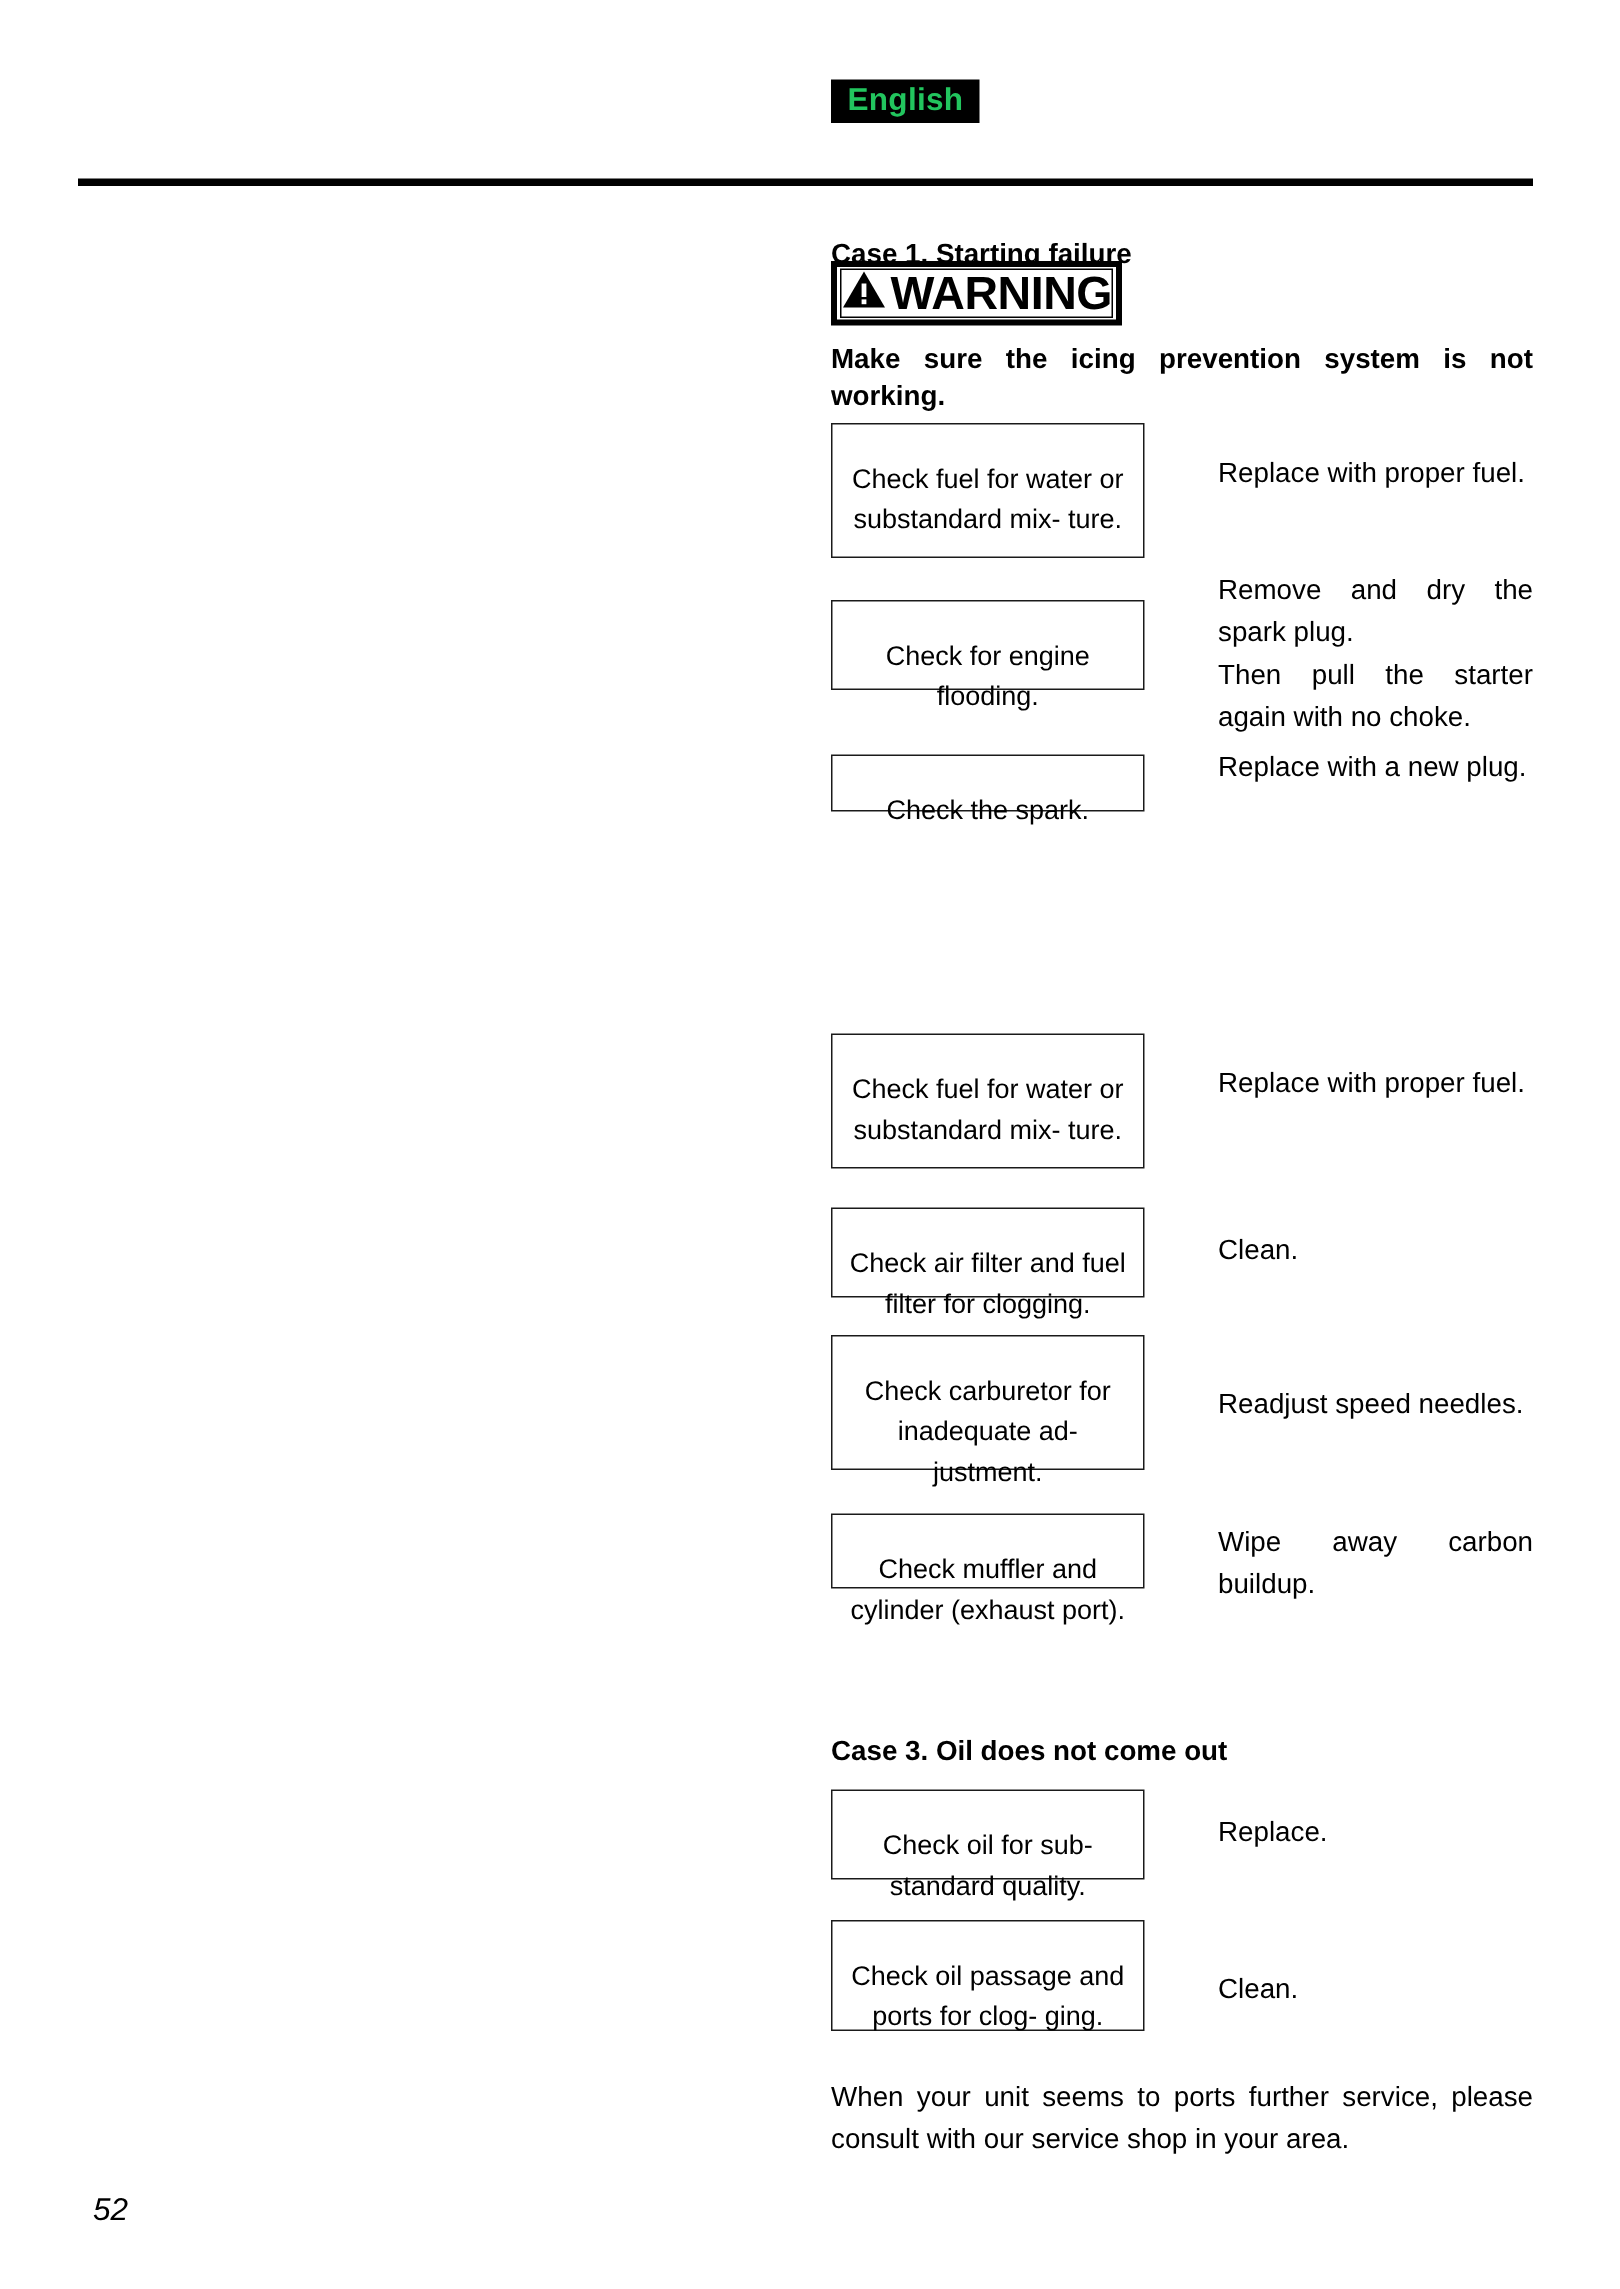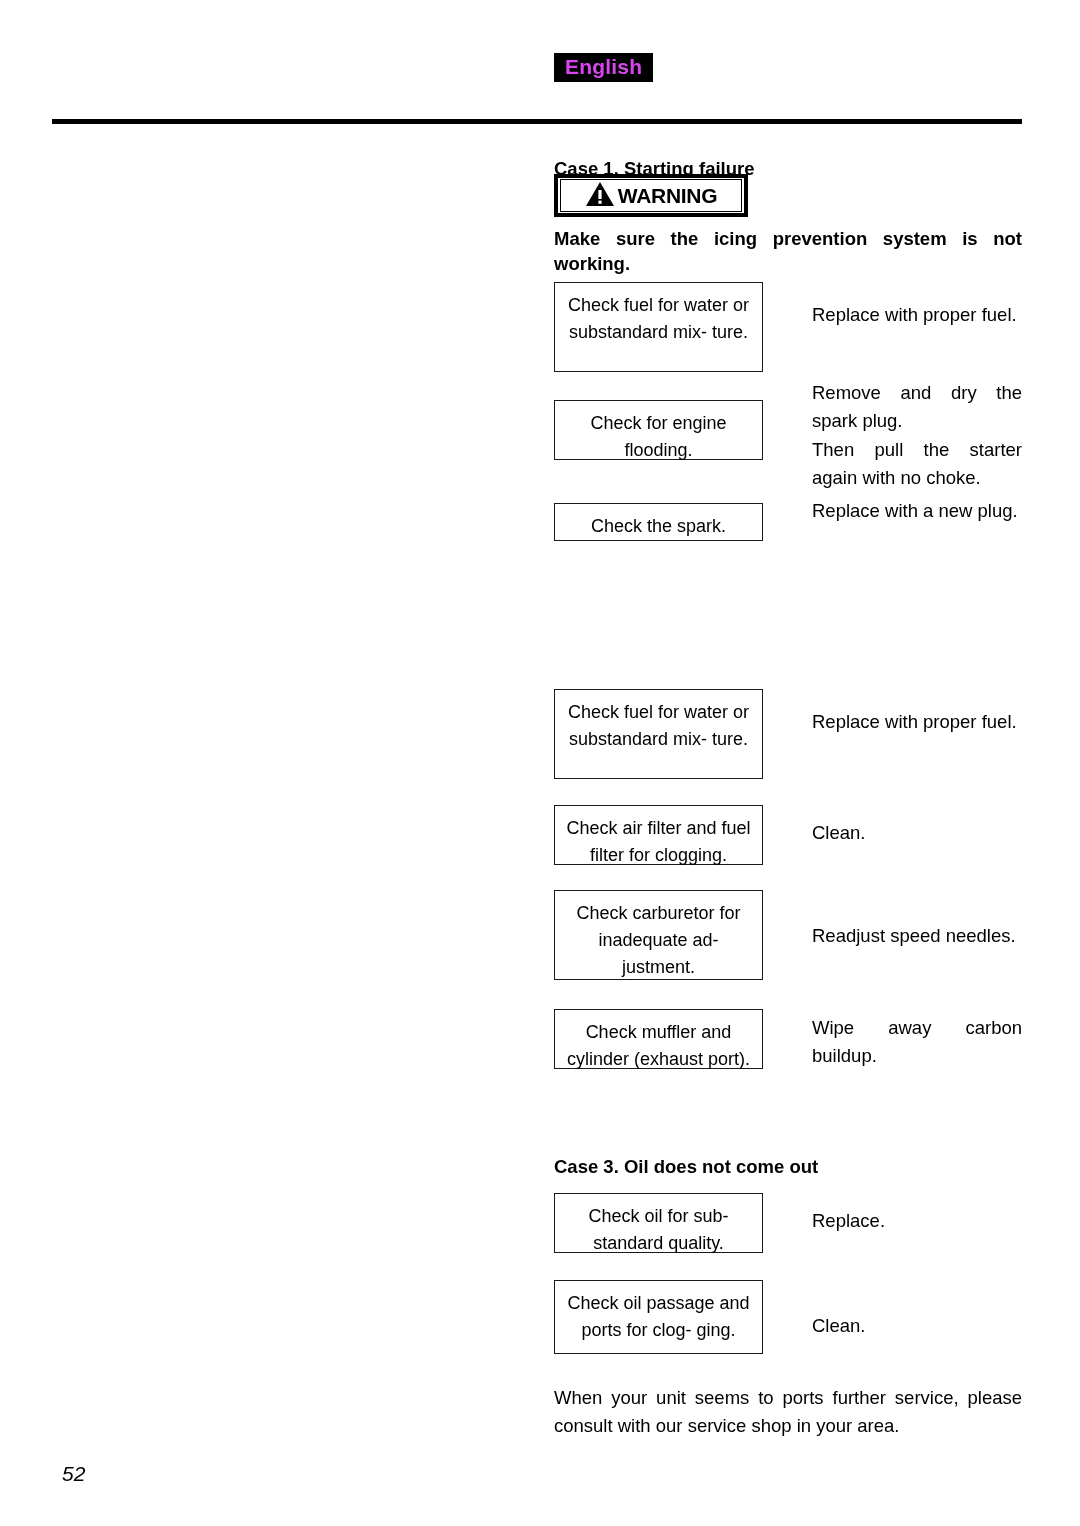--- a/index.html
+++ b/index.html
@@ -23,21 +23,21 @@
     width: 1080px;
     height: 1526px;
   }
 
   
   .lang-tag {
     position: absolute;
     left: 554px;
     top: 53px;
     background: #000000;
-    color: #d946ef;
+    color: #22c55e;
     font-size: 21px;
     font-weight: bold;
     padding: 3px 11px 5px 11px;
     line-height: 1;
     letter-spacing: 0.2px;
   }
   .doc-title {
     position: absolute;
     left: 52px;
     top: 86px;
@@ -89,21 +89,21 @@
     border: 1px solid #000000;
     width: 100%;
     height: 100%;
     display: flex;
     align-items: center;
     justify-content: center;
     gap: 3px;
   }
   .warn-tri { display: block; }
   .warn-word {
-    font-size: 21px;
+    font-size: 31px;
     font-weight: bold;
     letter-spacing: -0.3px;
     line-height: 1;
   }
   .warn-text {
     font-size: 18.5px;
     font-weight: bold;
     line-height: 1.35;
     text-align: justify;
     text-align-last: left;
@@ -118,21 +118,21 @@
   .check-box {
     box-sizing: border-box;
     position: absolute;
     left: 0;
     width: 209px;
     border: 1.6px solid #1a1a1a;
     background: #ffffff;
     text-align: center;
     font-size: 18px;
     line-height: 1.5;
-    padding: 9px 6px 8px 6px;
+    padding: 23px 6px 8px 6px;
   }
   .action {
     position: absolute;
     left: 258px;
     width: 210px;
     font-size: 18.5px;
     line-height: 1.53;
     text-align: justify;
     text-align-last: left;
   }
@@ -227,21 +227,21 @@
   <div class="col" style="top:890px;">
     <div class="row">
       <div class="check-box" style="top:0; height:90px;">Check carburetor for inadequate ad-
 justment.</div>
       <div class="action plain" style="top:32px;">Readjust speed needles.</div>
     </div>
   </div>
 
   <div class="col" style="top:1009px;">
     <div class="row">
-      <div class="check-box" style="top:0; height:60px;">Check muffler and cylinder (exhaust port).</div>
+      <div class="check-box" style="top:0; height:50px;">Check muffler and cylinder (exhaust port).</div>
       <div class="action" style="top:5px;">Wipe away carbon buildup.</div>
     </div>
   </div>
 
   <div class="col" style="top:1155px;">
     <div class="case-head">Case 3. Oil does not come out</div>
   </div>
 
   <div class="col" style="top:1193px;">
     <div class="row">

